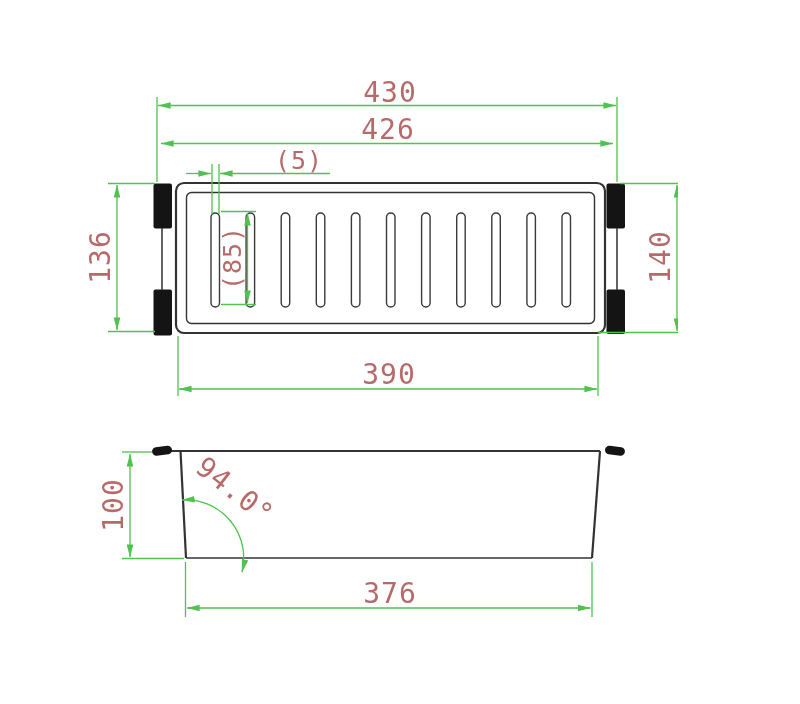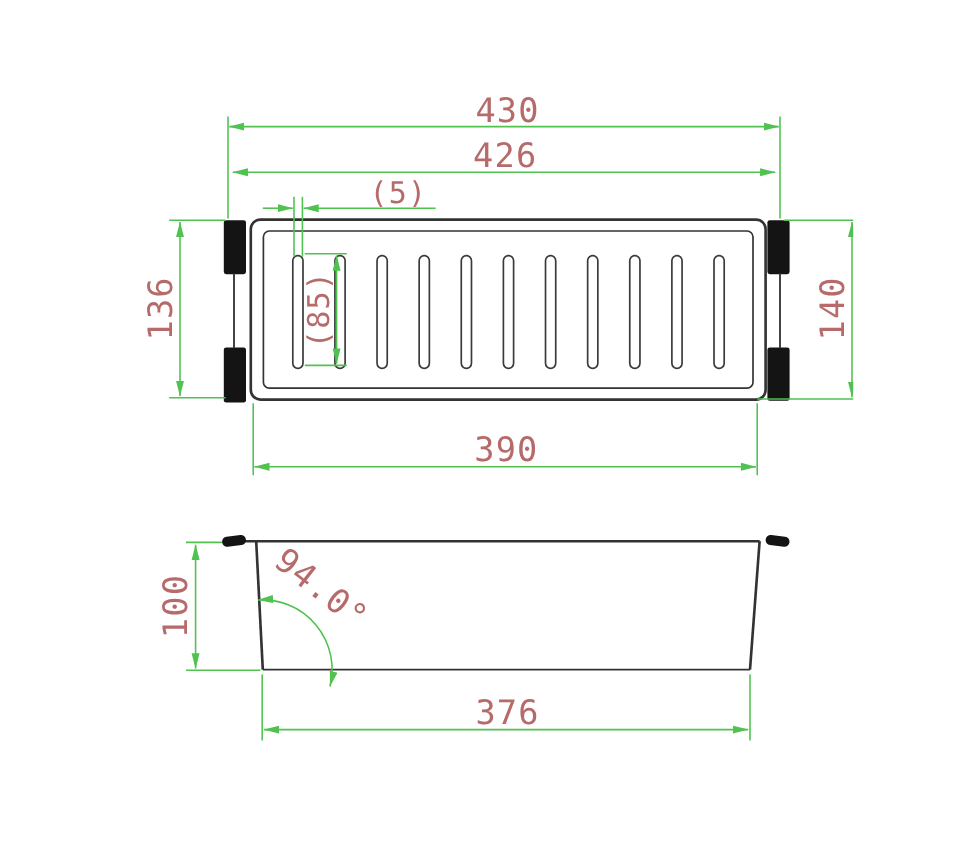--- a/index.html
+++ b/index.html
@@ -5,21 +5,20 @@
   :root{
     --dim:#4fc24f;
     --txt:#b76a6a;
     --ink:#333333;
     --handle:#141414;
   }
   html,body{margin:0;padding:0;background:#ffffff;}
   .canvas{
     position:relative;width:678px;height:704px;background:#ffffff;overflow:hidden;
     font-family:"DejaVu Sans Mono", monospace;
-    padding-left:33px;
   }
   svg{display:block}
   .ink{stroke:var(--ink);fill:none;stroke-width:2.2px;stroke-linejoin:round;}
   .ink-thin{stroke:var(--ink);fill:none;stroke-width:1.4px;}
   .slot{stroke:#3a3a3a;fill:#ffffff;stroke-width:1.4px;}
   .handle{fill:var(--handle);stroke:none;}
   .handle-wire{stroke:#3c3c3c;stroke-width:1.6px;fill:none;}
   .dimline{stroke:var(--dim);stroke-width:1.3px;fill:none;}
   .arrowhead{fill:var(--dim);}
   text.dim{

